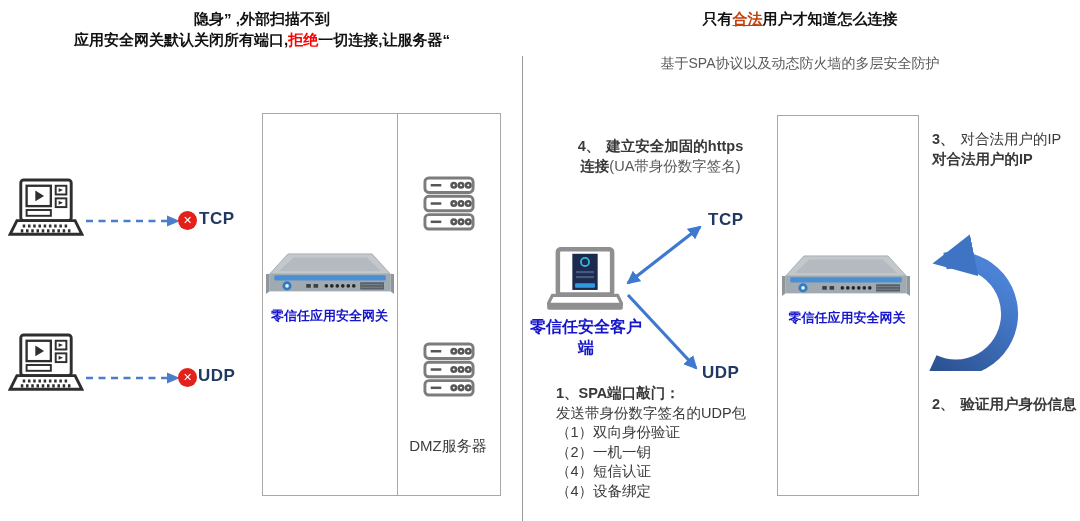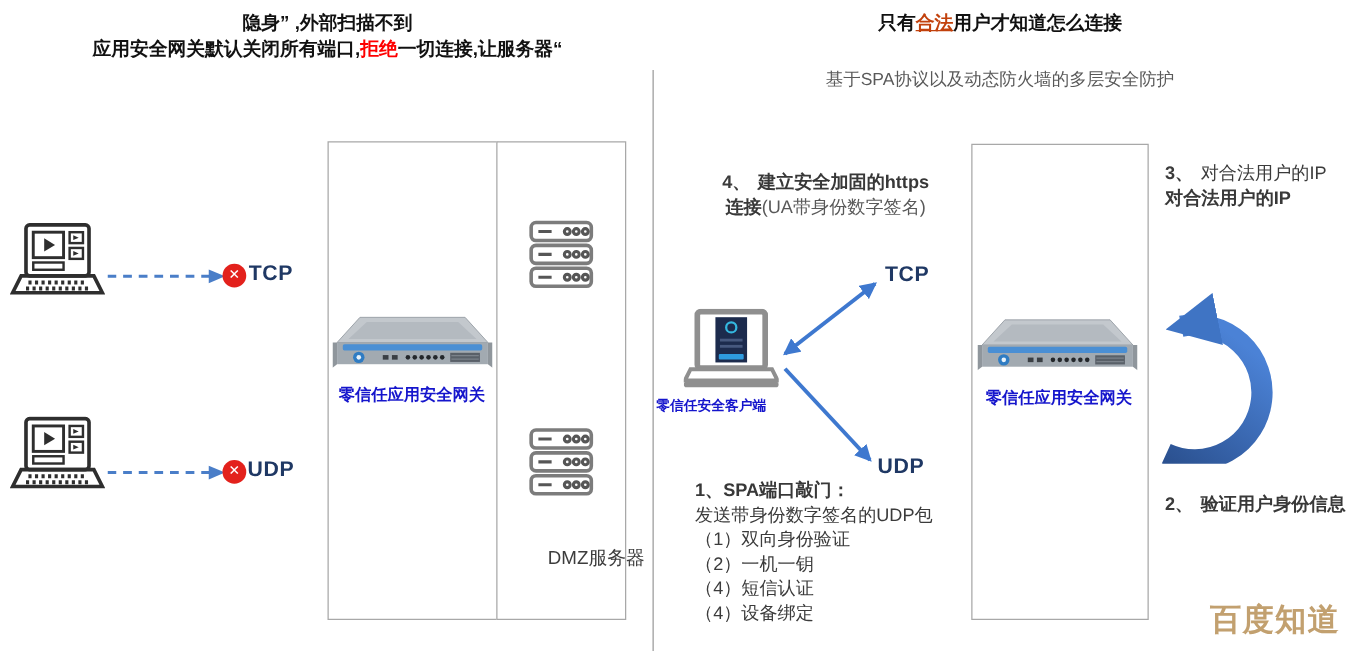--- a/index.html
+++ b/index.html
@@ -7,25 +7,25 @@
           font-family:"Liberation Sans","DejaVu Sans",sans-serif;color:#1a1a1a;}
   .abs{position:absolute;}
   .center{text-align:center;}
   .panel-title{font-size:15px;font-weight:bold;color:#111;line-height:21px;}
   .red{color:#fe0000;}
   .hl-blue{color:#c2410c;text-decoration:underline;}
   .subtitle{font-size:14px;color:#595959;font-weight:normal;margin-top:24px;}
   .box{position:absolute;border:1px solid #a8a8a8;background:#fff;}
   .divider{position:absolute;width:1px;background:#9b9b9b;}
   .gw-label{color:#1515cc;font-weight:bold;font-size:13px;text-align:center;width:100%;}
-  .client-label{color:#1515cc;font-weight:bold;font-size:11px;text-align:left;}
+  .client-label{color:#1515cc;font-weight:bold;font-size:16px;text-align:center;}
   .proto{color:#1f3864;font-weight:bold;font-size:17px;letter-spacing:0.5px;}
   .xbadge{width:19px;height:19px;border-radius:50%;background:#e3211c;color:#fff;
           font-size:11px;font-weight:bold;text-align:center;line-height:19px;}
-  .dmz-label{font-size:15px;color:#3d3d3d;text-align:center;width:100%;margin-left:29px;}
+  .dmz-label{font-size:15px;color:#3d3d3d;text-align:center;width:100%;}
   .steptext{font-size:14.5px;line-height:20px;color:#3b3b3b;}
   .steptext .b{font-weight:bold;color:#383838;}
   .steptext .light{color:#595959;}
   .num{font-weight:bold;margin-right:6px;}
   .watermark{font-size:25px;font-weight:bold;color:#c2a06f;letter-spacing:1px;}
 </style>
 </head>
 <body>
 
 <div id="canvas">
@@ -234,15 +234,14 @@
         <path d="M0 0 L10 5 L0 10 z" fill="#3f74c4"></path>
       </marker>
     </defs>
     <path d="M 18 144 A 54 54 0 1 0 30 42" fill="none" stroke="url(#cg)" stroke-width="17" marker-end="url(#cah)"></path>
   </svg>
 
   <div class="abs steptext" style="left:932px;top:394px;width:150px;">
     <span class="num">2、</span><span class="b">验证用户身份信息</span>
   </div>
 
-  <div class="abs watermark" style="right:8px;top:479px;">百度知道</div>
 
 </div>
 
 </body></html>

